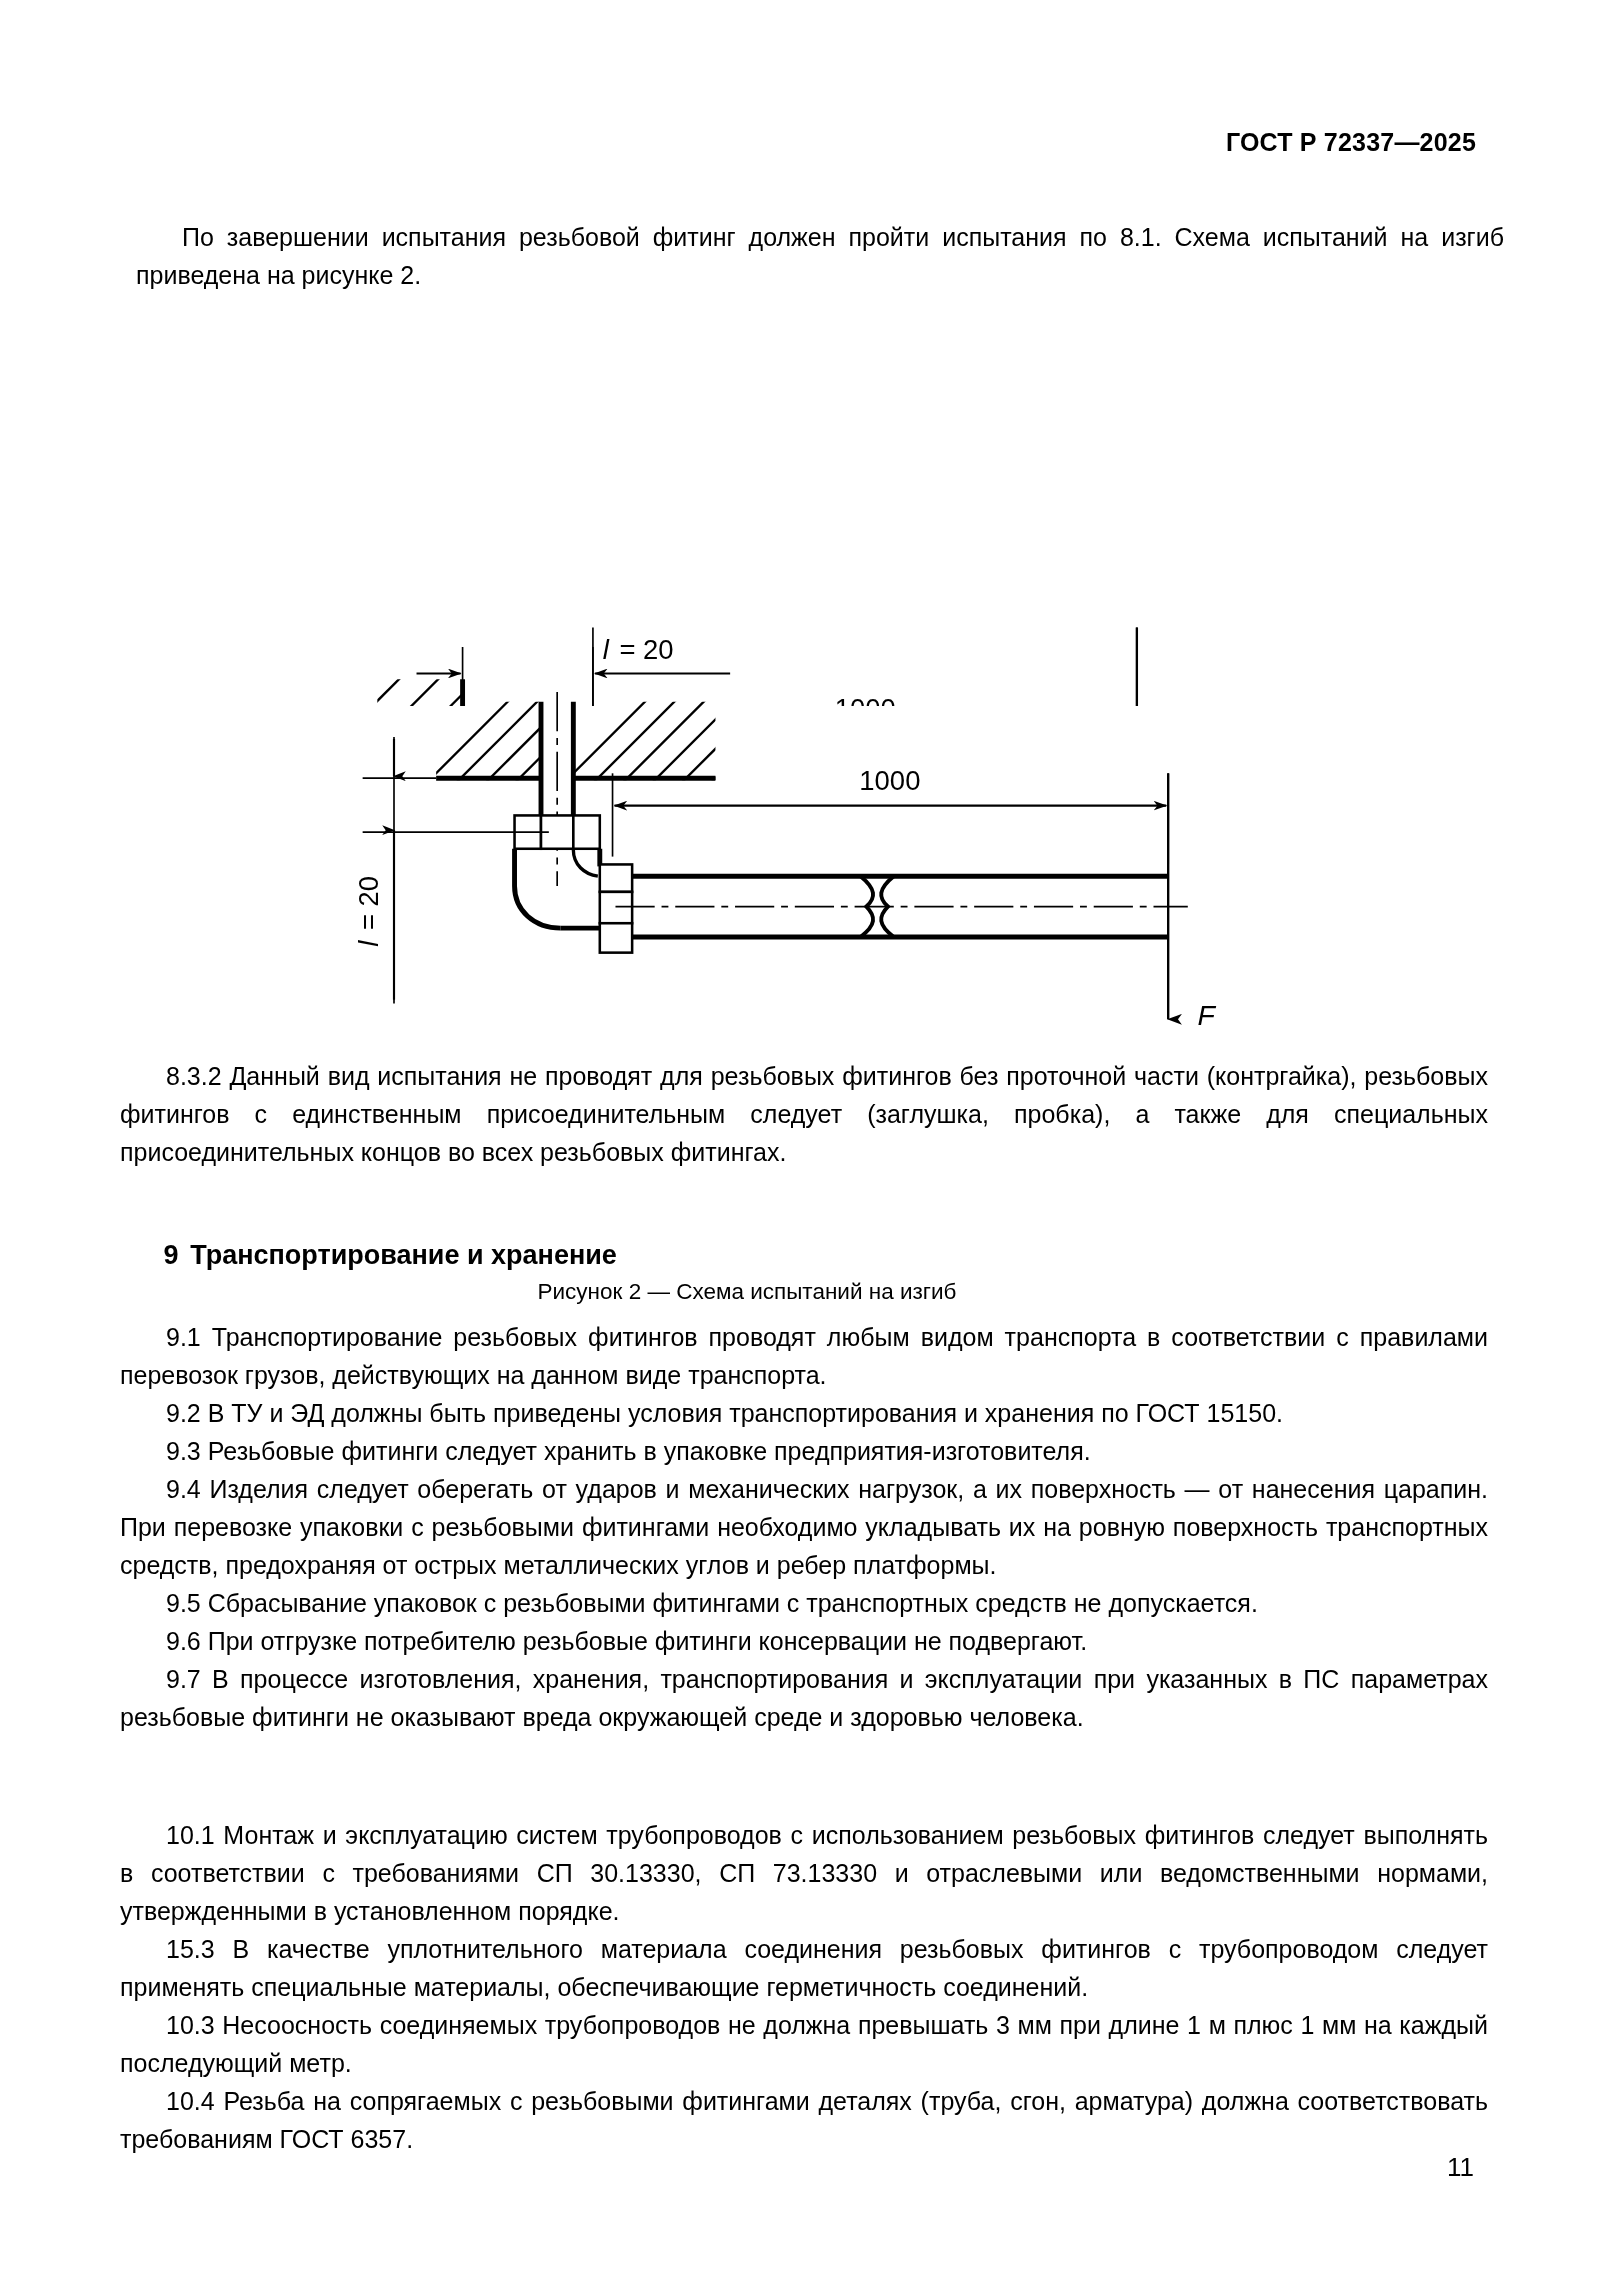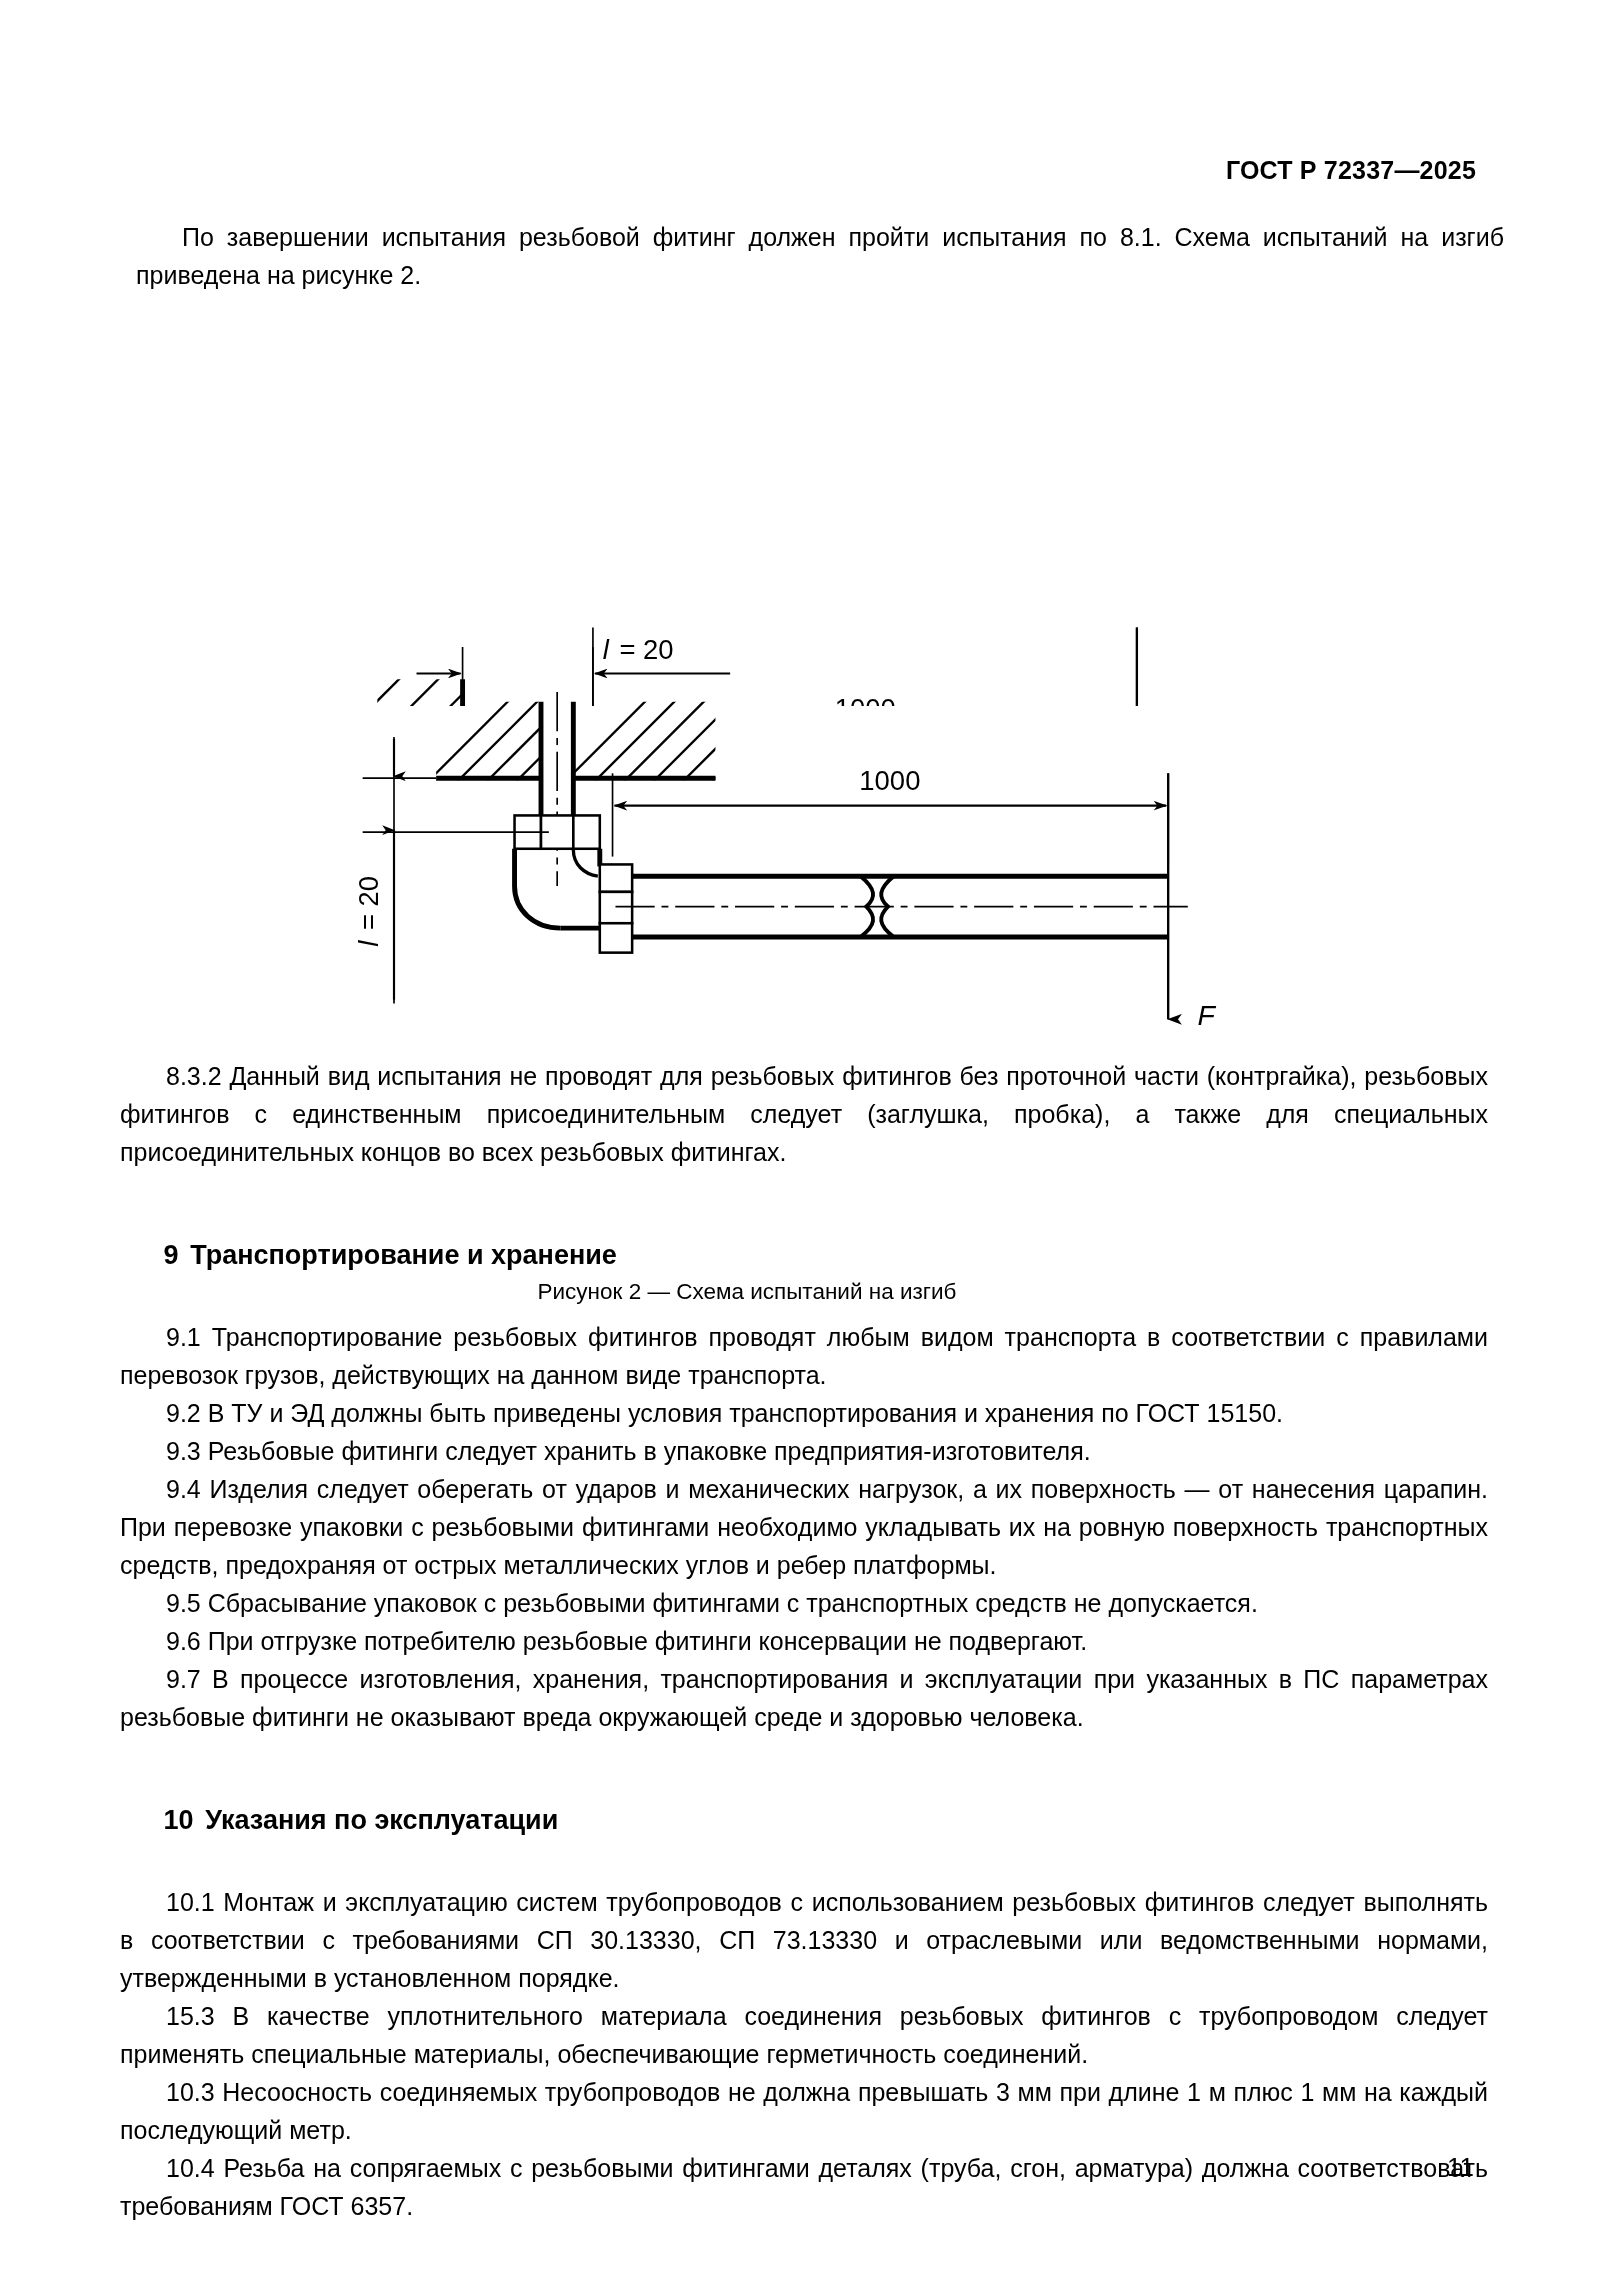--- a/index.html
+++ b/index.html
@@ -18,21 +18,21 @@
     height: 2293px;
     margin: 0 auto;
     background: #ffffff;
     box-sizing: border-box;
     overflow: hidden;
   }
 
   
   .running-head {
     position: absolute;
-    top: 156px;
+    top: 128px;
     right: 145px;
     font-size: 25px;
     font-weight: bold;
     letter-spacing: 0.2px;
     white-space: nowrap;
   }
 
   p.body-par {
     margin: 0;
     font-size: 25px;
@@ -307,23 +307,20 @@
 
     <p class="body-par indent">9.1  Транспортирование резьбовых фитингов проводят любым видом транспорта в соответствии с правилами перевозок грузов, действующих на данном виде транспорта.</p>
     <p class="body-par indent">9.2  В ТУ и ЭД должны быть приведены условия транспортирования и хранения по ГОСТ 15150.</p>
     <p class="body-par indent">9.3  Резьбовые фитинги следует хранить в упаковке предприятия-изготовителя.</p>
     <p class="body-par indent">9.4  Изделия следует оберегать от ударов и механических нагрузок, а их поверхность — от нанесения царапин. При перевозке упаковки с резьбовыми фитингами необходимо укладывать их на ровную поверхность транспортных средств, предохраняя от острых металлических углов и ребер платформы.</p>
     <p class="body-par indent">9.5  Сбрасывание упаковок с резьбовыми фитингами с транспортных средств не допускается.</p>
     <p class="body-par indent">9.6  При отгрузке потребителю резьбовые фитинги консервации не подвергают.</p>
     <p class="body-par indent">9.7  В процессе изготовления, хранения, транспортирования и эксплуатации при указанных в ПС параметрах резьбовые фитинги не оказывают вреда окружающей среде и здоровью человека.</p>
 
     <div class="spacer-head-top"></div>
-    <h2 class="section-head">
-      <span class="num">10</span><span>Указания по эксплуатации</span>
-    </h2>
     <div class="spacer-head-bottom"></div>
 
     <p class="body-par indent">10.1  Монтаж и эксплуатацию систем трубопроводов с использованием резьбовых фитингов следует выполнять в соответствии с требованиями СП 30.13330, СП 73.13330 и отраслевыми или ведомственными нормами, утвержденными в установленном порядке.</p>
     <p class="body-par indent">15.3  В качестве уплотнительного материала соединения резьбовых фитингов с трубопроводом следует применять специальные материалы, обеспечивающие герметичность соединений.</p>
     <p class="body-par indent">10.3  Несоосность соединяемых трубопроводов не должна превышать 3 мм при длине 1 м плюс 1 мм на каждый последующий метр.</p>
     <p class="body-par indent">10.4  Резьба на сопрягаемых с резьбовыми фитингами деталях (труба, сгон, арматура) должна соответствовать требованиям ГОСТ 6357.</p>
   </div>
 
   <div class="folio">11</div>
 

